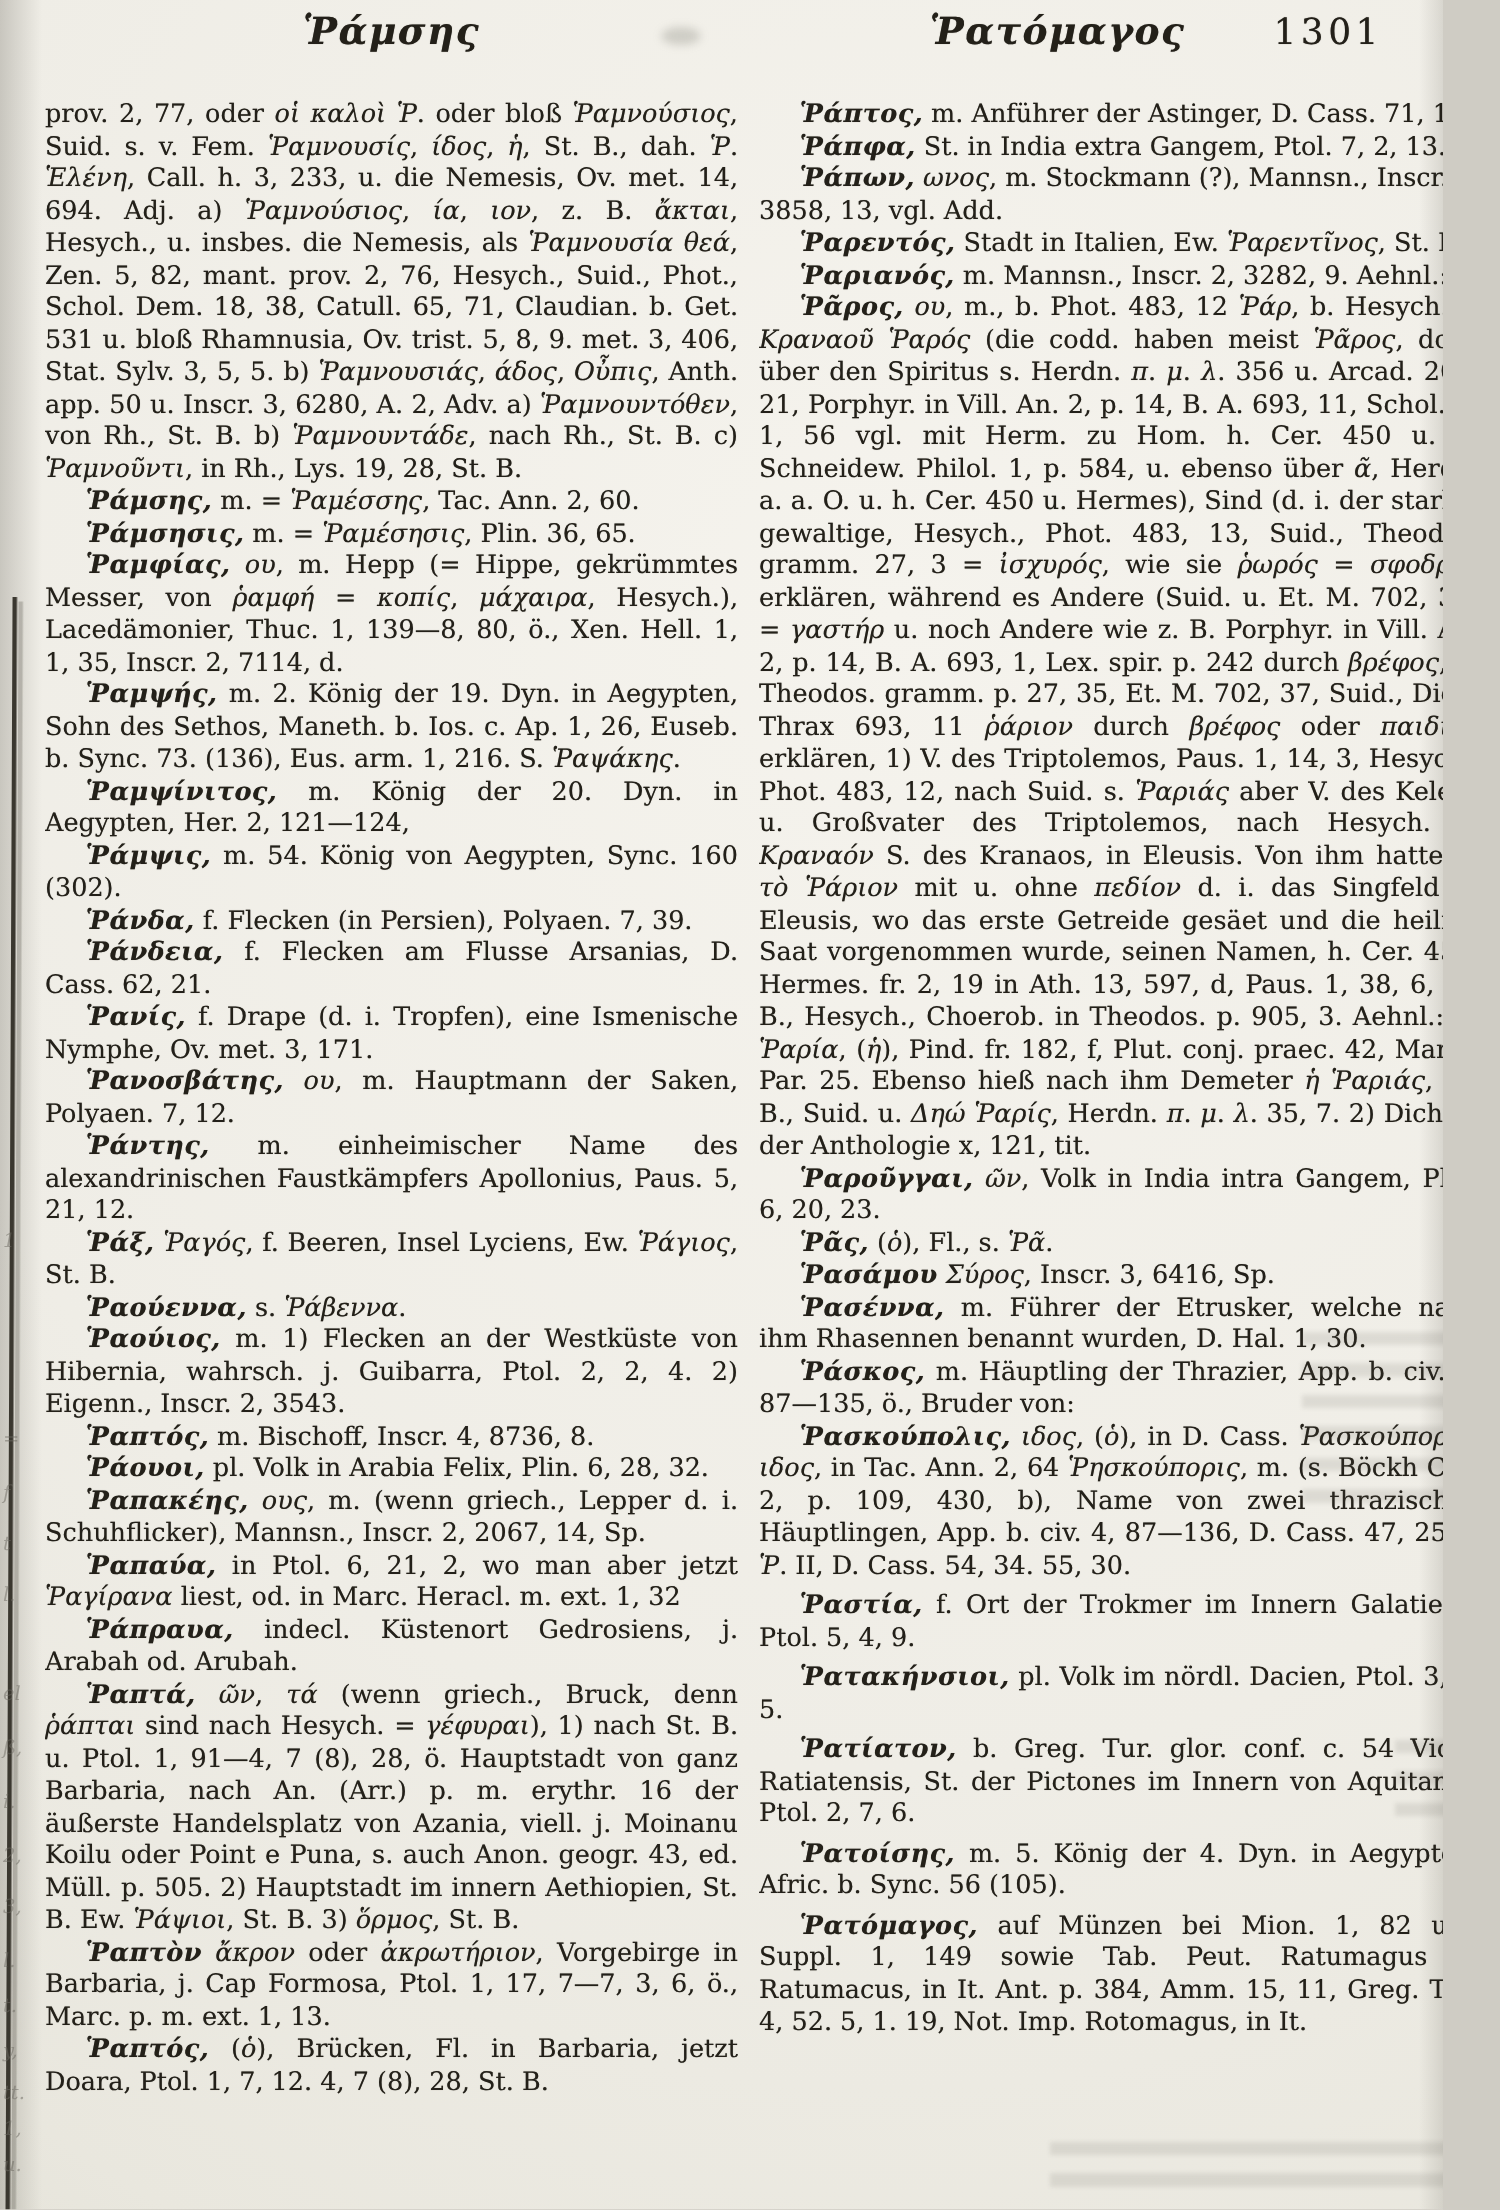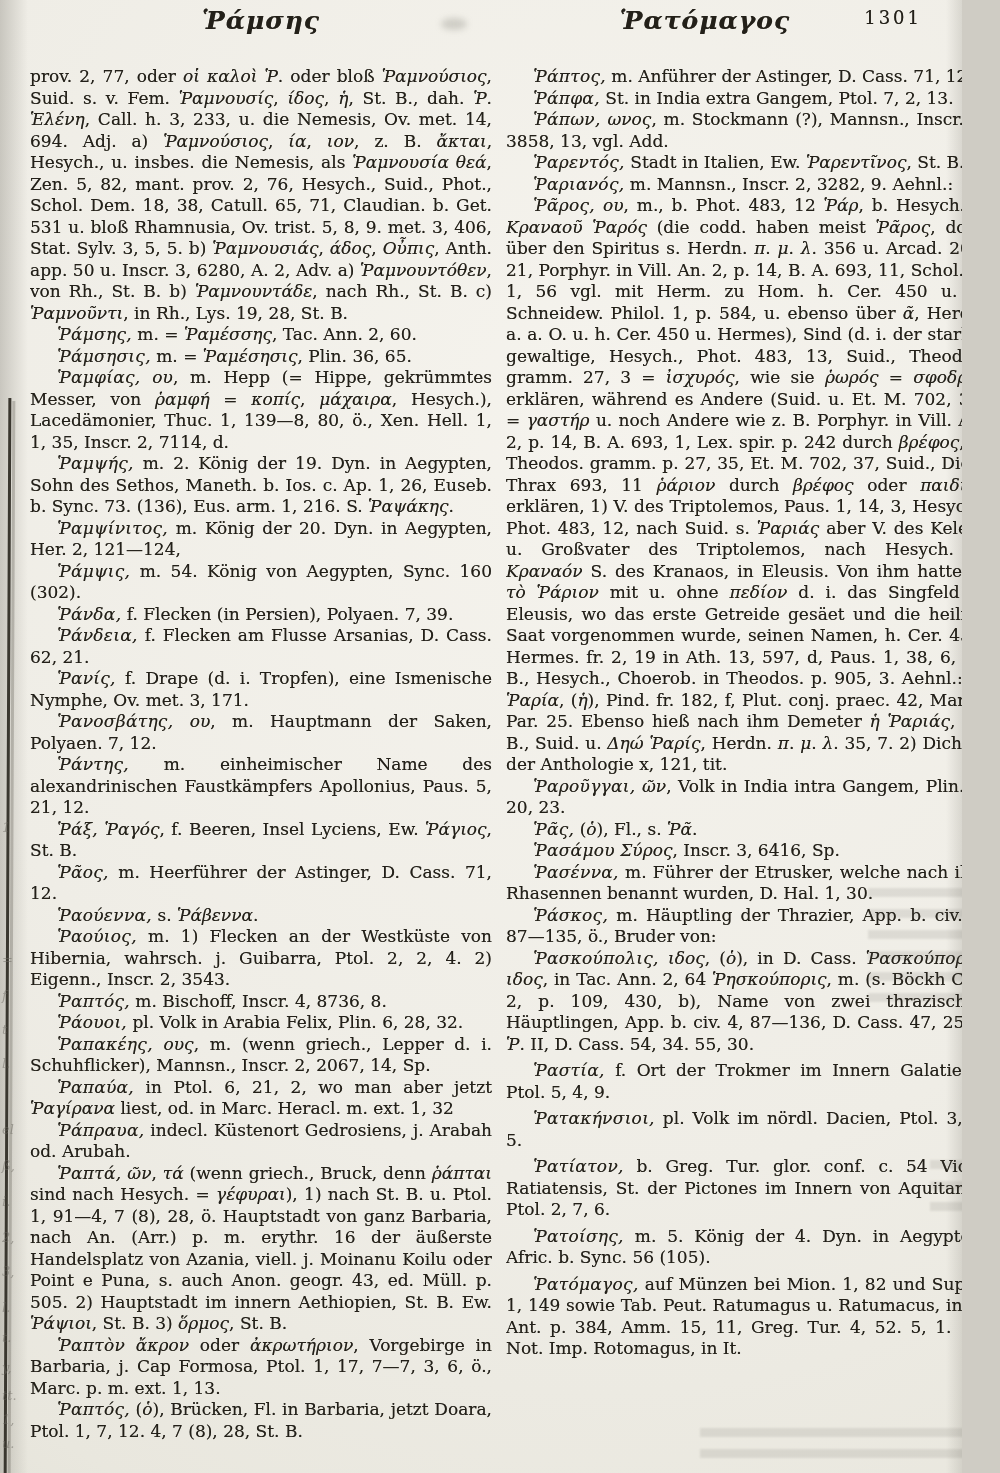--- a/index.html
+++ b/index.html
@@ -21,36 +21,36 @@
 
   .running-header{
     position:absolute;top:6px;text-align:center;
     font-size:25px;font-weight:bold;font-style:italic;letter-spacing:1px;
     text-shadow:0 0 .5px rgba(35,32,25,.6);
   }
   .running-header.left{left:30px;width:462px;}
   .running-header.right{left:506px;width:398px;}
   .page-number{
     position:absolute;top:7px;right:40px;
-    font-size:18px;letter-spacing:3px;
+    font-size:24px;letter-spacing:3px;
     text-shadow:0 0 .5px rgba(35,32,25,.6);
   }
 
   .col{
     position:absolute;top:66px;bottom:0;overflow:hidden;
     font-size:17px;line-height:21.5px;text-align:justify;
     text-shadow:0 0 .45px rgba(35,32,25,.55);
     hyphens:none;
   }
   .col.left{left:30px;width:462px;}
   .col.right{left:506px;width:481px;}
   p.entry{margin:0;text-indent:1.6em;}
   p.entry.noindent{text-indent:0;}
   p.entry.gap{margin-top:5px;}
-  .hw{font-weight:normal;font-style:italic;letter-spacing:.3px;}
+  .hw{font-weight:bold;font-style:italic;letter-spacing:.3px;}
   i.gr{font-style:italic;}
 
   .ghost-block{position:absolute;opacity:.12;filter:blur(1.3px);
     background:repeating-linear-gradient(to bottom,#57544c 0 9px,transparent 9px 21px);}
   .ghost-mark{position:absolute;left:2px;font-size:13px;font-style:italic;
     color:#6e6b63;opacity:.5;filter:blur(.35px);}
 </style>
 </head>
 <body>
 
@@ -72,21 +72,20 @@
       <p class="entry"><span class="hw">Ῥαμφίας,</span> <i class="gr">ου</i>, m. Hepp (= Hippe, gekrümmtes Messer, von <i class="gr">ῥαμφή</i> = <i class="gr">κοπίς</i>, <i class="gr">μάχαιρα</i>, Hesych.), Lacedämonier, Thuc. 1, 139—8, 80, ö., Xen. Hell. 1, 1, 35, Inscr. 2, 7114, d.</p>
       <p class="entry"><span class="hw">Ῥαμψής,</span> m. 2. König der 19. Dyn. in Aegypten, Sohn des Sethos, Maneth. b. Ios. c. Ap. 1, 26, Euseb. b. Sync. 73. (136), Eus. arm. 1, 216. S. <i class="gr">Ῥαψάκης</i>.</p>
       <p class="entry"><span class="hw">Ῥαμψίνιτος,</span> m. König der 20. Dyn. in Aegypten, Her. 2, 121—124,</p>
       <p class="entry"><span class="hw">Ῥάμψις,</span> m. 54. König von Aegypten, Sync. 160 (302).</p>
       <p class="entry"><span class="hw">Ῥάνδα,</span> f. Flecken (in Persien), Polyaen. 7, 39.</p>
       <p class="entry"><span class="hw">Ῥάνδεια,</span> f. Flecken am Flusse Arsanias, D. Cass. 62, 21.</p>
       <p class="entry"><span class="hw">Ῥανίς,</span> f. Drape (d. i. Tropfen), eine Ismenische Nymphe, Ov. met. 3, 171.</p>
       <p class="entry"><span class="hw">Ῥανοσβάτης,</span> <i class="gr">ου</i>, m. Hauptmann der Saken, Polyaen. 7, 12.</p>
       <p class="entry"><span class="hw">Ῥάντης,</span> m. einheimischer Name des alexandrinischen Faustkämpfers Apollonius, Paus. 5, 21, 12.</p>
       <p class="entry"><span class="hw">Ῥάξ,</span> <i class="gr">Ῥαγός</i>, f. Beeren, Insel Lyciens, Ew. <i class="gr">Ῥάγιος</i>, St. B.</p>
-      <p class="entry"><span class="hw">Ῥᾶος,</span> m. Heerführer der Astinger, D. Cass. 71, 12.</p>
       <p class="entry"><span class="hw">Ῥαούεννα,</span> s. <i class="gr">Ῥάβεννα</i>.</p>
       <p class="entry"><span class="hw">Ῥαούιος,</span> m. 1) Flecken an der Westküste von Hibernia, wahrsch. j. Guibarra, Ptol. 2, 2, 4. 2) Eigenn., Inscr. 2, 3543.</p>
       <p class="entry"><span class="hw">Ῥαπτός,</span> m. Bischoff, Inscr. 4, 8736, 8.</p>
       <p class="entry"><span class="hw">Ῥάουοι,</span> pl. Volk in Arabia Felix, Plin. 6, 28, 32.</p>
       <p class="entry"><span class="hw">Ῥαπακέης,</span> <i class="gr">ους</i>, m. (wenn griech., Lepper d. i. Schuhflicker), Mannsn., Inscr. 2, 2067, 14, Sp.</p>
       <p class="entry"><span class="hw">Ῥαπαύα,</span> in Ptol. 6, 21, 2, wo man aber jetzt <i class="gr">Ῥαγίρανα</i> liest, od. in Marc. Heracl. m. ext. 1, 32</p>
       <p class="entry"><span class="hw">Ῥάπραυα,</span> indecl. Küstenort Gedrosiens, j. Arabah od. Arubah.</p>
       <p class="entry"><span class="hw">Ῥαπτά,</span> <i class="gr">ῶν</i>, <i class="gr">τά</i> (wenn griech., Bruck, denn <i class="gr">ῥάπται</i> sind nach Hesych. = <i class="gr">γέφυραι</i>), 1) nach St. B. u. Ptol. 1, 91—4, 7 (8), 28, ö. Hauptstadt von ganz Barbaria, nach An. (Arr.) p. m. erythr. 16 der äußerste Handelsplatz von Azania, viell. j. Moinanu Koilu oder Point e Puna, s. auch Anon. geogr. 43, ed. Müll. p. 505. 2) Hauptstadt im innern Aethiopien, St. B. Ew. <i class="gr">Ῥάψιοι</i>, St. B. 3) <i class="gr">ὅρμος</i>, St. B.</p>
       <p class="entry"><span class="hw">Ῥαπτὸν</span> <i class="gr">ἄκρον</i> oder <i class="gr">ἀκρωτήριον</i>, Vorgebirge in Barbaria, j. Cap Formosa, Ptol. 1, 17, 7—7, 3, 6, ö., Marc. p. m. ext. 1, 13.</p>
       <p class="entry"><span class="hw">Ῥαπτός,</span> (<i class="gr">ὁ</i>), Brücken, Fl. in Barbaria, jetzt Doara, Ptol. 1, 7, 12. 4, 7 (8), 28, St. B.</p>

